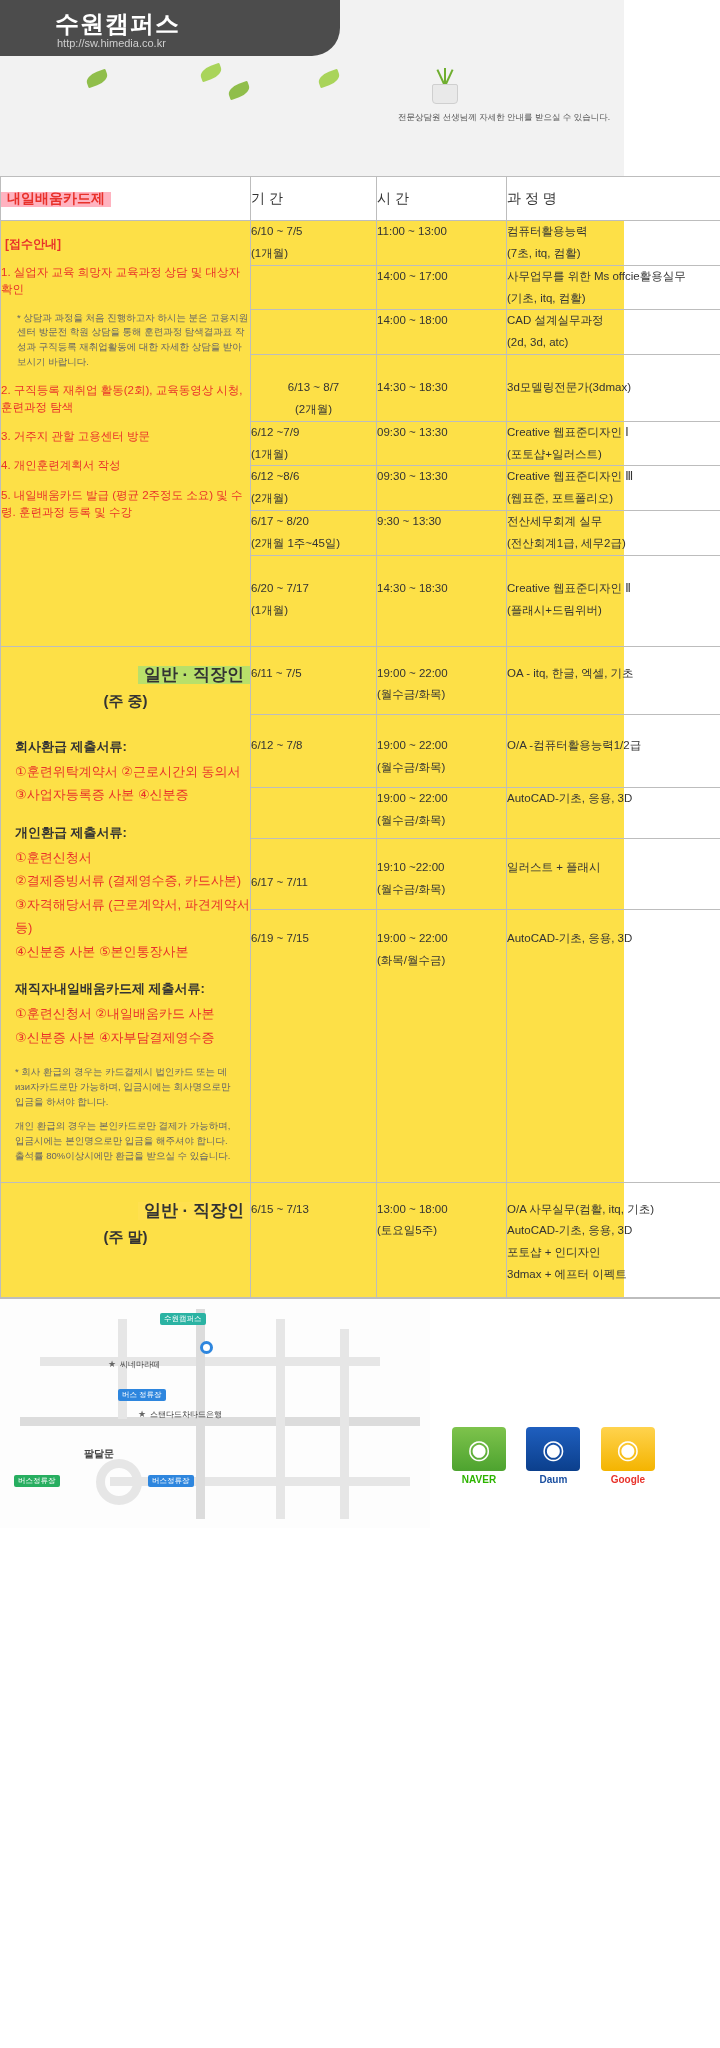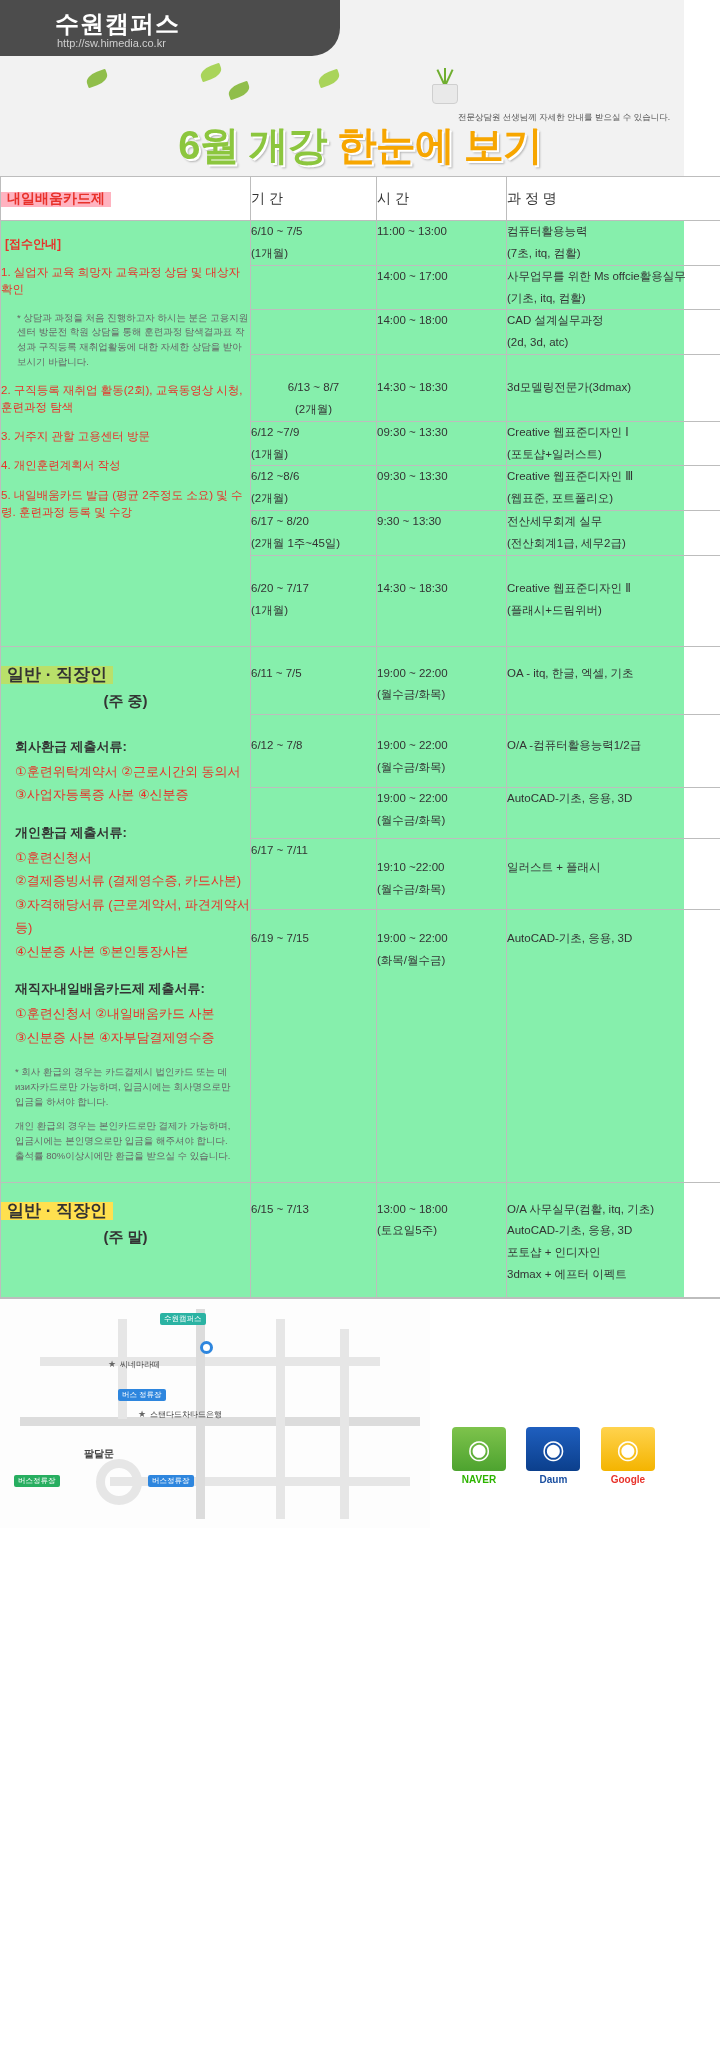--- a/index.html
+++ b/index.html
@@ -3,21 +3,21 @@
 <meta charset="utf-8">
 <style>
   * { box-sizing: border-box; }
   html, body { margin:0; padding:0; }
   body {
     width: 720px;
     font-family: "Liberation Sans", "DejaVu Sans", sans-serif;
     background: #ffffff;
     color: #222;
   }
-  .page { width:684px; position:relative; background:#86efac; }
+  .page { width:624px; position:relative; background:#fde047; }
 
   
   .header {
     position: relative;
     height: 176px;
     background: #f2f2f2;
     overflow: hidden;
   }
   .hdr-dark {
     position:absolute; left:0; top:0; width:340px; height:56px;
@@ -91,21 +91,21 @@
     font-size:14px; font-weight:normal; color:#333;
     text-align:left; vertical-align: middle;
     background:#ffffff;
   }
   .hl-wrap { display:inline-block; position:relative; padding:2px 6px; }
   .hl-green { background: linear-gradient(transparent 20%, #b9e06a 20%, #b9e06a 85%, transparent 85%); }
   .hl-yellow { background: linear-gradient(transparent 20%, #ffe04f 20%, #ffe04f 85%, transparent 85%); }
   .hl-pink  { background: linear-gradient(transparent 20%, #ffb3c0 20%, #ffb3c0 85%, transparent 85%); }
 
   .sec-title {
-    text-align:left;
+    text-align:right;
     font-size:17px; font-weight:bold; color:#333;
     padding-top:14px; padding-bottom:4px;
   }
   .sec-title2 {
     text-align:center; font-size:15px; font-weight:bold; color:#333;
     padding-bottom:10px;
   }
 
   .leftcell { padding:8px 14px 14px 14px; font-size:11px; line-height:1.6; color:#333; }
   .note-head { color:#e8312a; font-weight:bold; font-size:12px; margin:14px 0 10px 4px; }
@@ -187,26 +187,20 @@
 
     <div class="plant">
       <div class="stem" style="transform:rotate(-25deg)"></div>
       <div class="stem" style="transform:rotate(0deg)"></div>
       <div class="stem" style="transform:rotate(25deg)"></div>
       <div class="pot"></div>
     </div>
 
     <div class="phone-sub">전문상담원 선생님께 자세한 안내를 받으실 수 있습니다.</div>
 
-    <div class="title-bar">
-      <div class="big-title">
-        <span class="t1">6월 개강</span>
-        <span class="t2">한눈에 보기</span>
-      </div>
-    </div>
   </div>
 
   <table class="tbl">
     <colgroup>
         <col class="c1">
         <col class="c2">
         <col class="c3">
         <col class="c4">
       </colgroup>
     <thead>
@@ -414,21 +408,21 @@
         <td class="cellpad">
           <div>19:00 ~ 22:00</div>
           <div>(월수금/화목)</div>
         </td>
         <td class="cellpad">
           <div>AutoCAD-기초, 응용, 3D</div>
         </td>
       </tr>
 
       <tr>
-        <td class="cellpad" style="padding-top:1px;">
+        <td class="cellpad" style="padding-top:33px;">
           <div>6/17 ~ 7/11</div>
         </td>
         <td class="cellpad" style="padding-top:18px;">
           <div>19:10 ~22:00</div>
           <div>(월수금/화목)</div>
         </td>
         <td class="cellpad" style="padding-top:18px;">
           <div>일러스트 + 플래시</div>
         </td>
       </tr>

